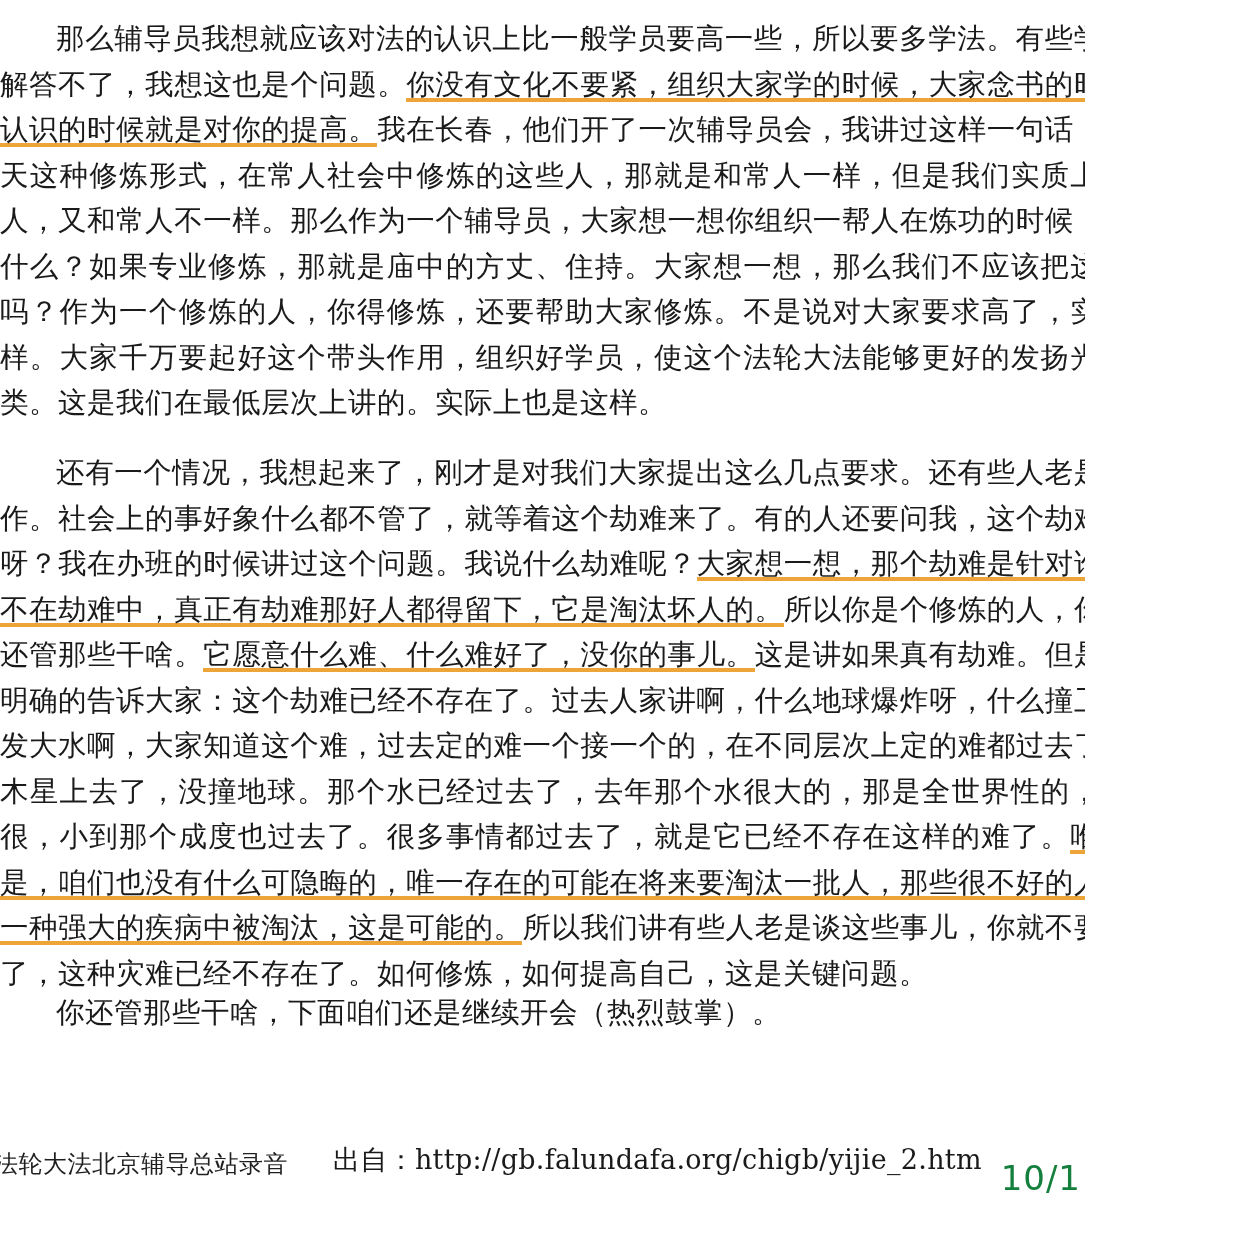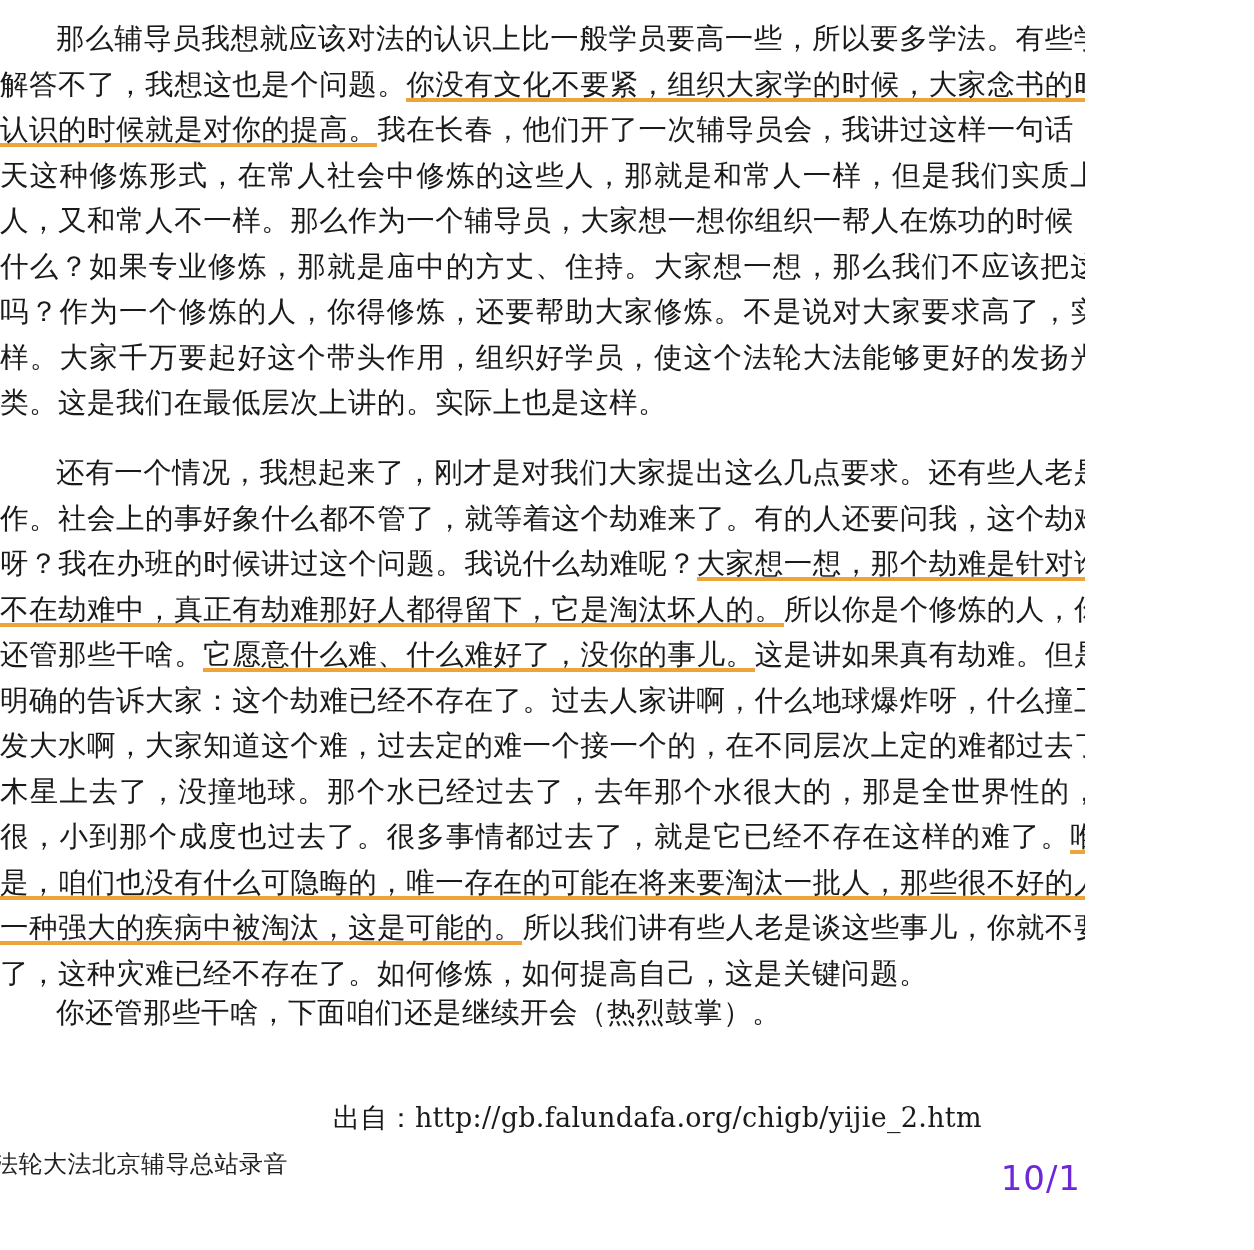--- a/index.html
+++ b/index.html
@@ -55,37 +55,37 @@
     top: 1148px;
     font-family: "DejaVu Serif", "Liberation Serif", serif;
     font-size: 24px;
     color: #1f1f1f;
     letter-spacing: 0.5px;
     white-space: nowrap;
   }
   .footer-source {
     position: absolute;
     left: 333px;
-    top: 1100px;
+    top: 1142px;
     font-family: "DejaVu Serif", "Liberation Serif", serif;
     font-size: 27px;
     color: #1a1a1a;
     letter-spacing: 0.3px;
     white-space: nowrap;
   }
   .footer-source .url {
     font-family: "DejaVu Serif", "Liberation Serif", serif;
   }
   .page-num {
     position: absolute;
     right: 4px;
     top: 1158px;
     font-family: "DejaVu Sans", "Liberation Sans", sans-serif;
     font-size: 34px;
-    color: #6d28d9;
+    color: #15803d;
     letter-spacing: 1px;
     white-space: nowrap;
     overflow: hidden;
   }
 </style>
 </head>
 <body>
 
 <div id="page">
 

